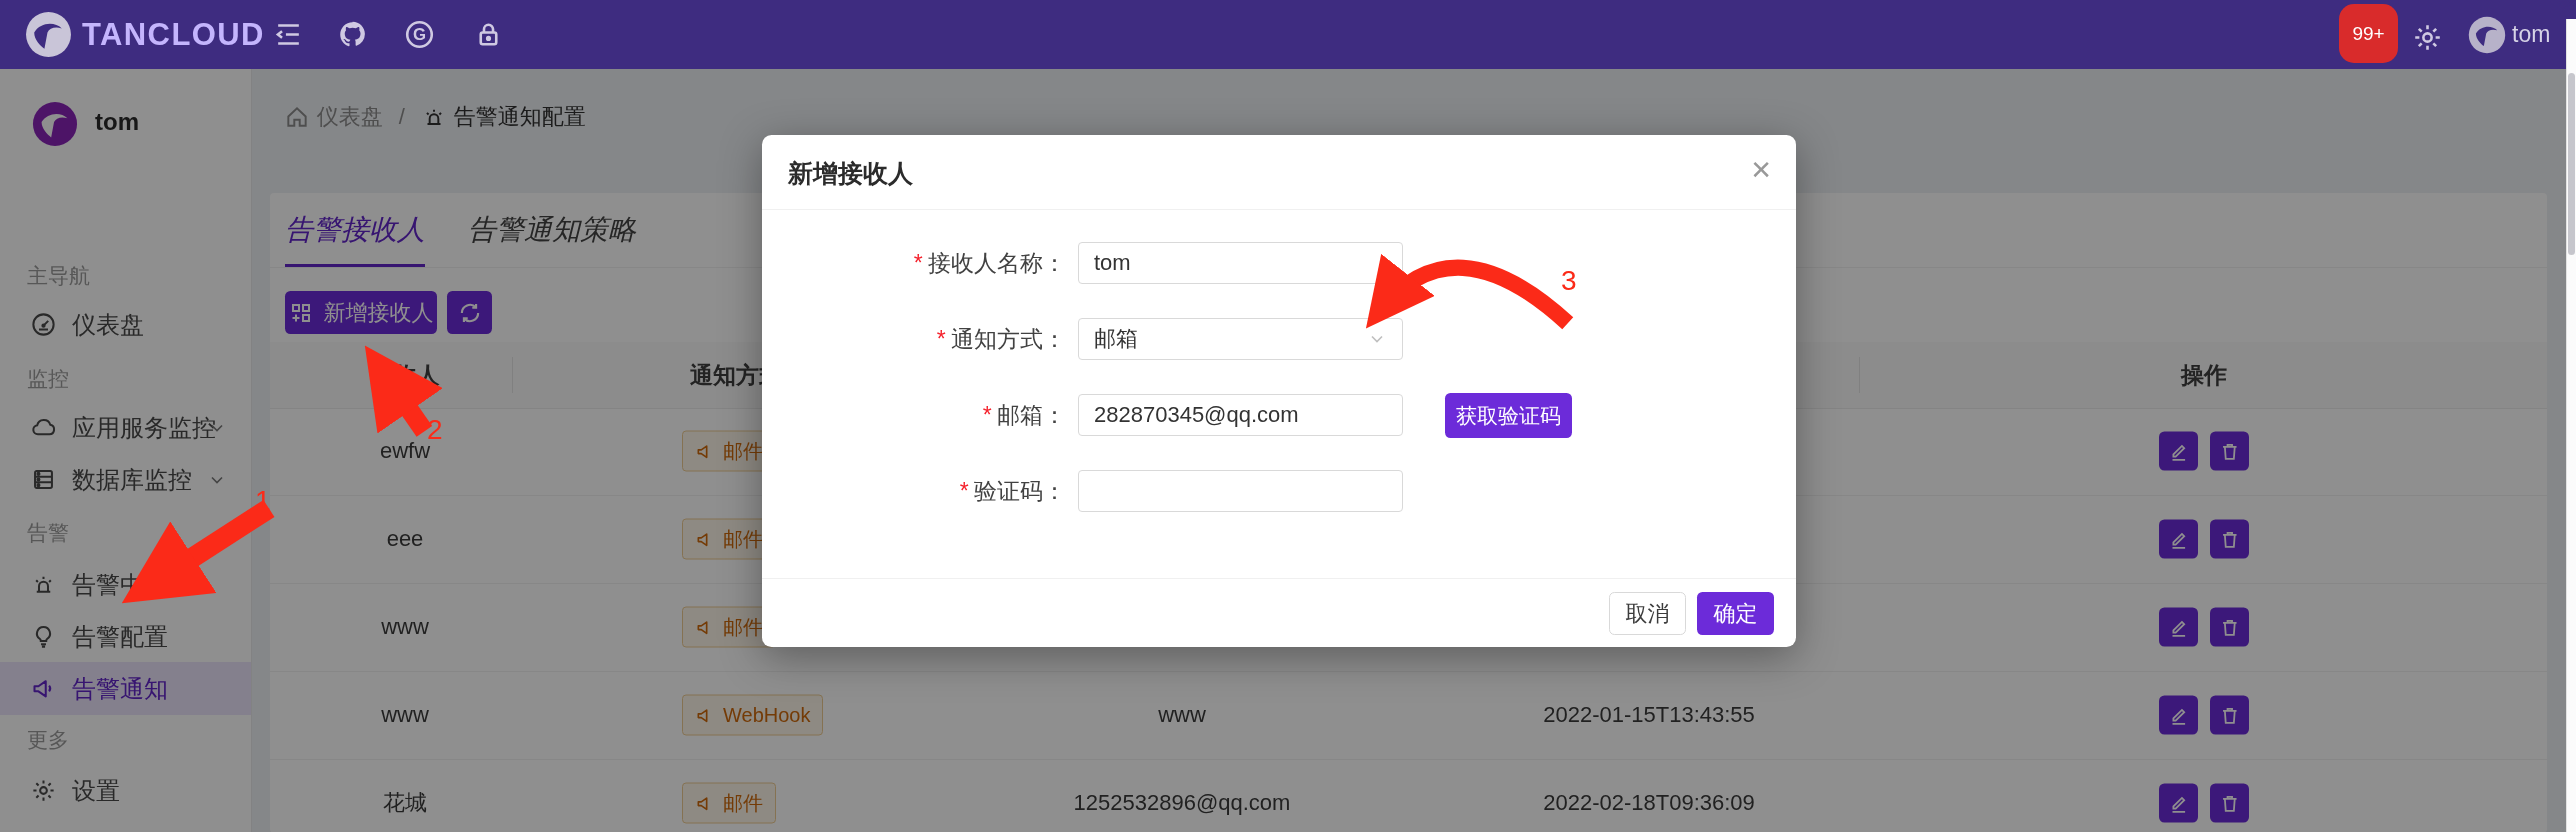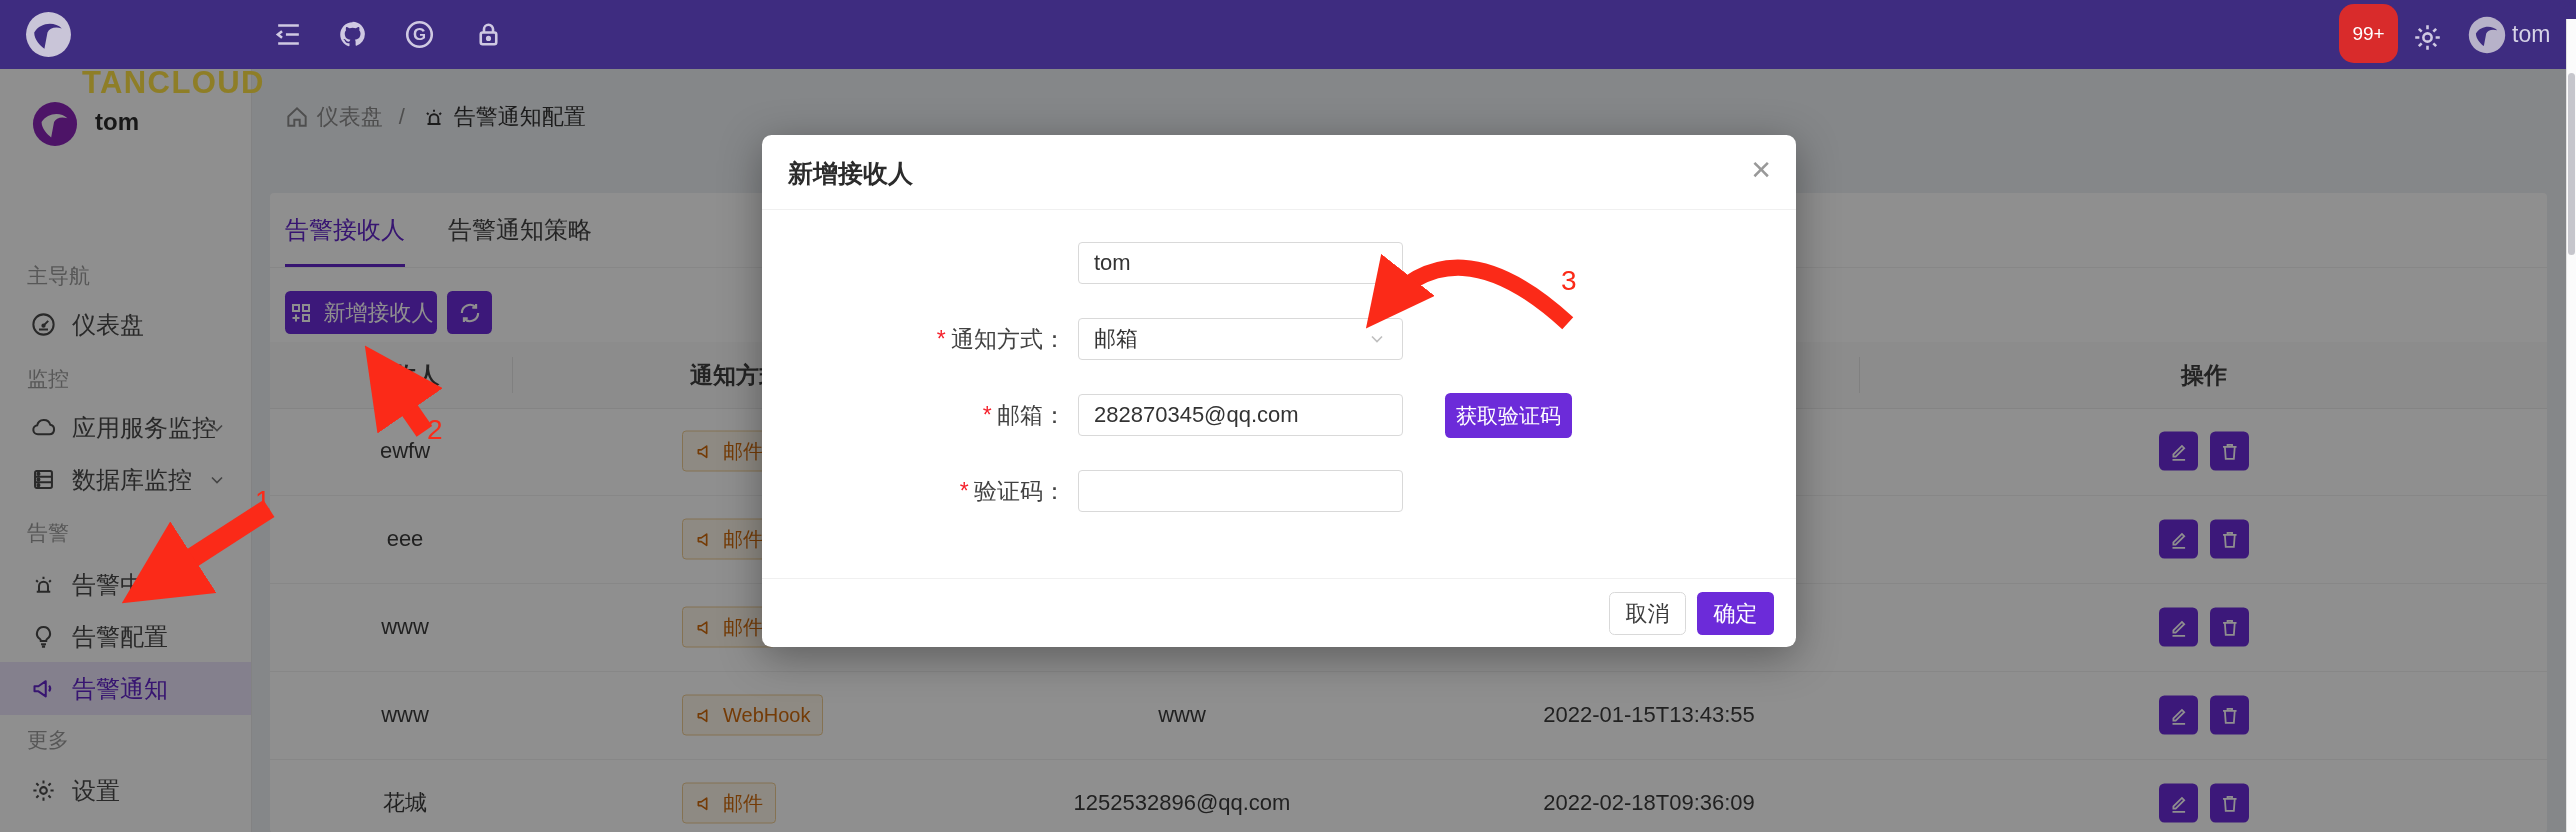--- a/index.html
+++ b/index.html
@@ -5,21 +5,21 @@
   html,body{margin:0;padding:0;background:#dfe2e8;}
   .stage{position:relative;width:2576px;height:833px;overflow:hidden;
          background:#eef0f4;font-family:"Liberation Sans","DejaVu Sans",sans-serif;color:#333;}
   .abs{position:absolute;}
   svg{display:block;}
 
   
   .topbar{left:0;top:0;width:2576px;height:69px;background:#3e2c80;z-index:30;}
   .brand-logo{left:24px;top:10px;width:49px;height:49px;}
   .brand-text{left:82px;top:0;height:69px;line-height:69px;font-size:31px;font-weight:700;
-              letter-spacing:1.4px;color:#fde047;margin-top:48px;}
+              letter-spacing:1.4px;color:#c4b5fd;}
   .tb-icon{top:19px;width:31px;height:31px;color:#cfc9e2;}
   .tb-search{left:555px;top:15px;width:1749px;height:39px;background:rgba(255,255,255,0.10);
              border-radius:5.4px;display:flex;align-items:center;padding:0 13.5px;box-sizing:border-box;}
   .tb-search input{flex:1;margin-left:9.5px;background:transparent;border:none;outline:none;
                    font-size:22px;color:#e8e5f5;font-family:inherit;}
   .tb-search input::placeholder{color:#a89fce;}
   .badge{left:2339px;top:4px;min-width:43px;height:27px;background:#d92b2b;border-radius:15px;
          color:#fff;font-size:19px;line-height:27px;text-align:center;padding:16px 8px;z-index:32;}
   .tb-user{left:2512px;top:0;height:69px;line-height:69px;font-size:23px;color:#d6d3e6;}
 
@@ -35,21 +35,21 @@
   .side-item.active{background:#ece4fb;color:#6326c9;}
   .side-item.active .ic,.side-item.active .lb{color:#6326c9;}
 
   
   .crumb{left:284px;top:99px;height:35px;display:flex;align-items:center;font-size:22px;color:#8c8c8c;z-index:1;}
   .crumb .ic{width:26px;height:26px;margin-right:6.8px;}
   .crumb .sep{margin:0 16px;}
   .crumb .cur{color:#333;display:flex;align-items:center;}
   .card{left:270px;top:193px;width:2277px;height:640px;background:#fff;border-radius:4px;z-index:1;}
   .tabs{position:absolute;left:15px;top:0;height:74px;display:flex;align-items:center;}
-  .tab{font-size:24px;color:#444;margin-right:43px;position:relative;height:74px;line-height:74px;cursor:pointer;}
+  .tab{font-size:28px;color:#444;margin-right:43px;position:relative;height:74px;line-height:74px;cursor:pointer;font-style:italic;}
   .tab.active{color:#6326c9;}
   .tab.active::after{content:"";position:absolute;left:0;right:0;bottom:0;height:3.4px;background:#6326c9;}
   .tabline{position:absolute;left:0;top:74px;width:2277px;height:1.4px;background:#f0f0f0;}
   .btn{display:flex;align-items:center;justify-content:center;border-radius:5.4px;cursor:pointer;box-sizing:border-box;}
   .btn-primary{background:#6c2bd9;color:#fff;border:none;}
   .add-btn{position:absolute;left:15px;top:98px;width:152px;height:43px;font-size:22px;}
   .add-btn .ic{width:24px;height:24px;margin-right:10.8px;color:#fff;}
   .refresh-btn{position:absolute;left:177px;top:98px;width:45px;height:43px;}
   .refresh-btn .ic{width:26px;height:26px;color:#fff;}
 
@@ -389,20 +389,23 @@
     </div>
   </div>
 
   <div class="abs mask"></div>
 
   <div class="abs modal">
     <div class="m-title">新增接收人</div>
     <div class="m-close">✕</div>
     <div class="m-hdiv"></div>
 
+    <div class="m-label" style="top:107px">
+      <span class="req">*</span><span>接收人名称：</span>
+    </div>
     <input class="m-input" style="top: 107px;" value="tom">
 
     <div class="m-label" style="top:183px">
       <span class="req">*</span><span>通知方式：</span>
     </div>
     <div class="m-select" style="top:183px">
       <span>邮箱</span>
       <svg class="chev" viewBox="0 0 24 24" fill="none" stroke="currentColor" stroke-width="2">
           <path d="M6 9l6 6 6-6"></path>
         </svg>

